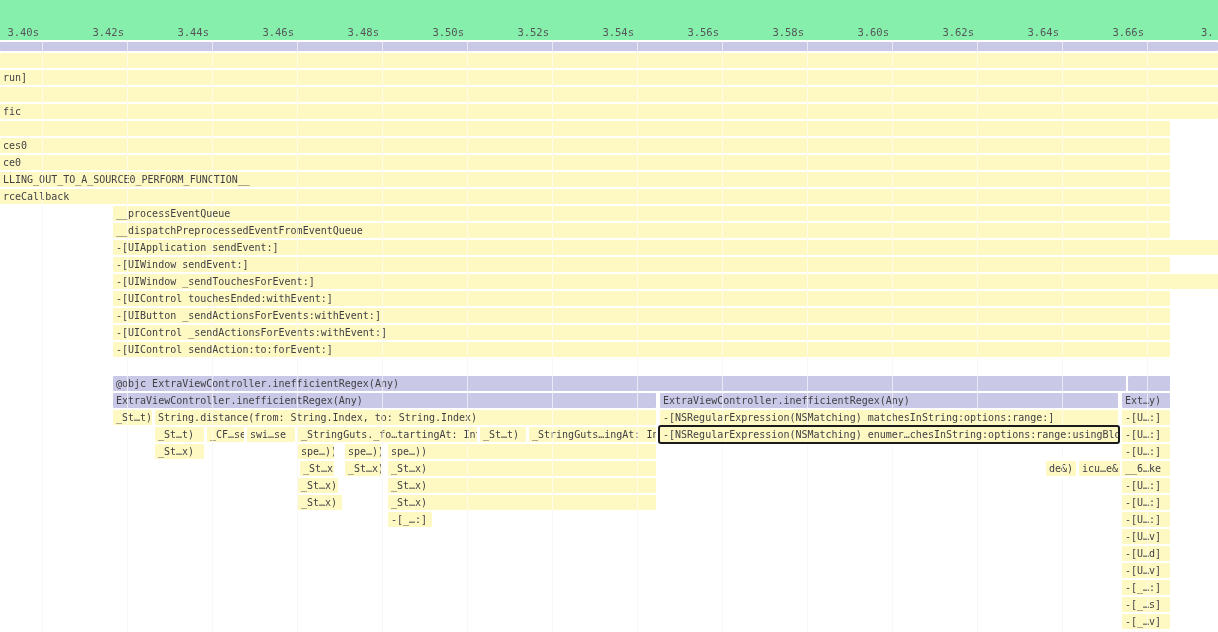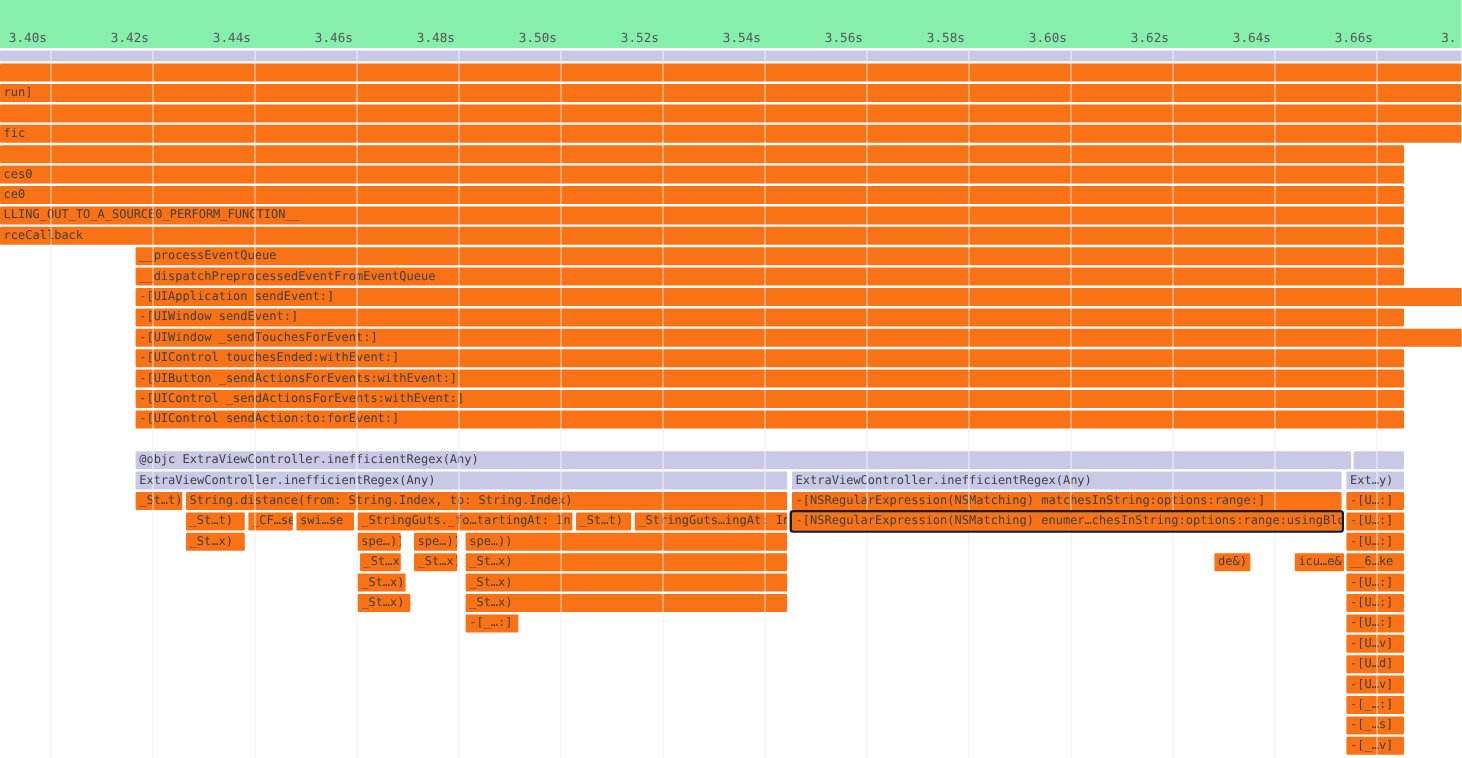--- a/index.html
+++ b/index.html
@@ -12,21 +12,21 @@
     white-space:pre;letter-spacing:0;}
   .tick.clip{transform:none;}
 
   
   #chart{position:absolute;left:0;top:0;width:1218px;height:632px;}
   .grid-under{position:absolute;top:40px;bottom:0;width:1px;background:#ececf0;z-index:1;pointer-events:none;}
   .grid-over{position:absolute;top:40px;bottom:0;width:1px;background:rgba(255,255,255,0.62);z-index:3;pointer-events:none;}
 
   .bar{position:absolute;box-sizing:border-box;height:15px;line-height:15px;font-size:10px;
     color:#403f44;padding-left:3px;overflow:hidden;white-space:pre;z-index:2;border-radius:1px;}
-  .bar.system{background:#f97316;}
+  .bar.system{background:#fef9c3;}
   .bar.user{background:#c9c9e7;}
   .bar.selected{outline:2px solid #1b1b1d;z-index:4;}
 
   
   #tooltip{position:absolute;left:400px;top:449px;width:652px;height:61px;box-sizing:border-box;
     background:#ffffff;border:1px solid #e4e4e7;border-radius:8px;
     box-shadow:0 3px 12px rgba(0,0,0,0.10);z-index:20;padding:5px 12px;font-size:10px;}
   #tooltip .tline{height:17px;line-height:17px;white-space:pre;overflow:hidden;}
   #tooltip .primary{color:#39393d;}
   #tooltip .muted{color:#9b9ba1;}
@@ -87,21 +87,21 @@
       <div class="bar system selected" style="left: 660px; top: 427px; width: 458px;">-[NSRegularExpression(NSMatching) enumer…chesInString:options:range:usingBlock:]</div>
       <div class="bar system" style="left: 1122px; top: 427px; width: 48px;">-[U…:]</div>
       <div class="bar system" style="left: 155px; top: 444px; width: 49px;">_St…x)</div>
       <div class="bar system" style="left: 298px; top: 444px; width: 36px;">spe…))</div>
       <div class="bar system" style="left: 345px; top: 444px; width: 36px;">spe…))</div>
       <div class="bar system" style="left: 388px; top: 444px; width: 268px;">spe…))</div>
       <div class="bar system" style="left: 1122px; top: 444px; width: 48px;">-[U…:]</div>
       <div class="bar system" style="left: 300px; top: 461px; width: 34px;">_St…x)</div>
       <div class="bar system" style="left: 345px; top: 461px; width: 36px;">_St…x)</div>
       <div class="bar system" style="left: 388px; top: 461px; width: 268px;">_St…x)</div>
-      <div class="bar system" style="left: 1012px; top: 461px; width: 30px;">de&amp;)</div>
+      <div class="bar system" style="left: 1046px; top: 461px; width: 30px;">de&amp;)</div>
       <div class="bar system" style="left: 1079px; top: 461px; width: 41px;">icu…e&amp;)</div>
       <div class="bar system" style="left: 1122px; top: 461px; width: 48px;">__6…ke</div>
       <div class="bar system" style="left: 298px; top: 478px; width: 40px;">_St…x)</div>
       <div class="bar system" style="left: 388px; top: 478px; width: 268px;">_St…x)</div>
       <div class="bar system" style="left: 1122px; top: 478px; width: 48px;">-[U…:]</div>
       <div class="bar system" style="left: 298px; top: 495px; width: 44px;">_St…x)</div>
       <div class="bar system" style="left: 388px; top: 495px; width: 268px;">_St…x)</div>
       <div class="bar system" style="left: 1122px; top: 495px; width: 48px;">-[U…:]</div>
       <div class="bar system" style="left: 388px; top: 512px; width: 44px;">-[_…:]</div>
       <div class="bar system" style="left: 1122px; top: 512px; width: 48px;">-[U…:]</div>

